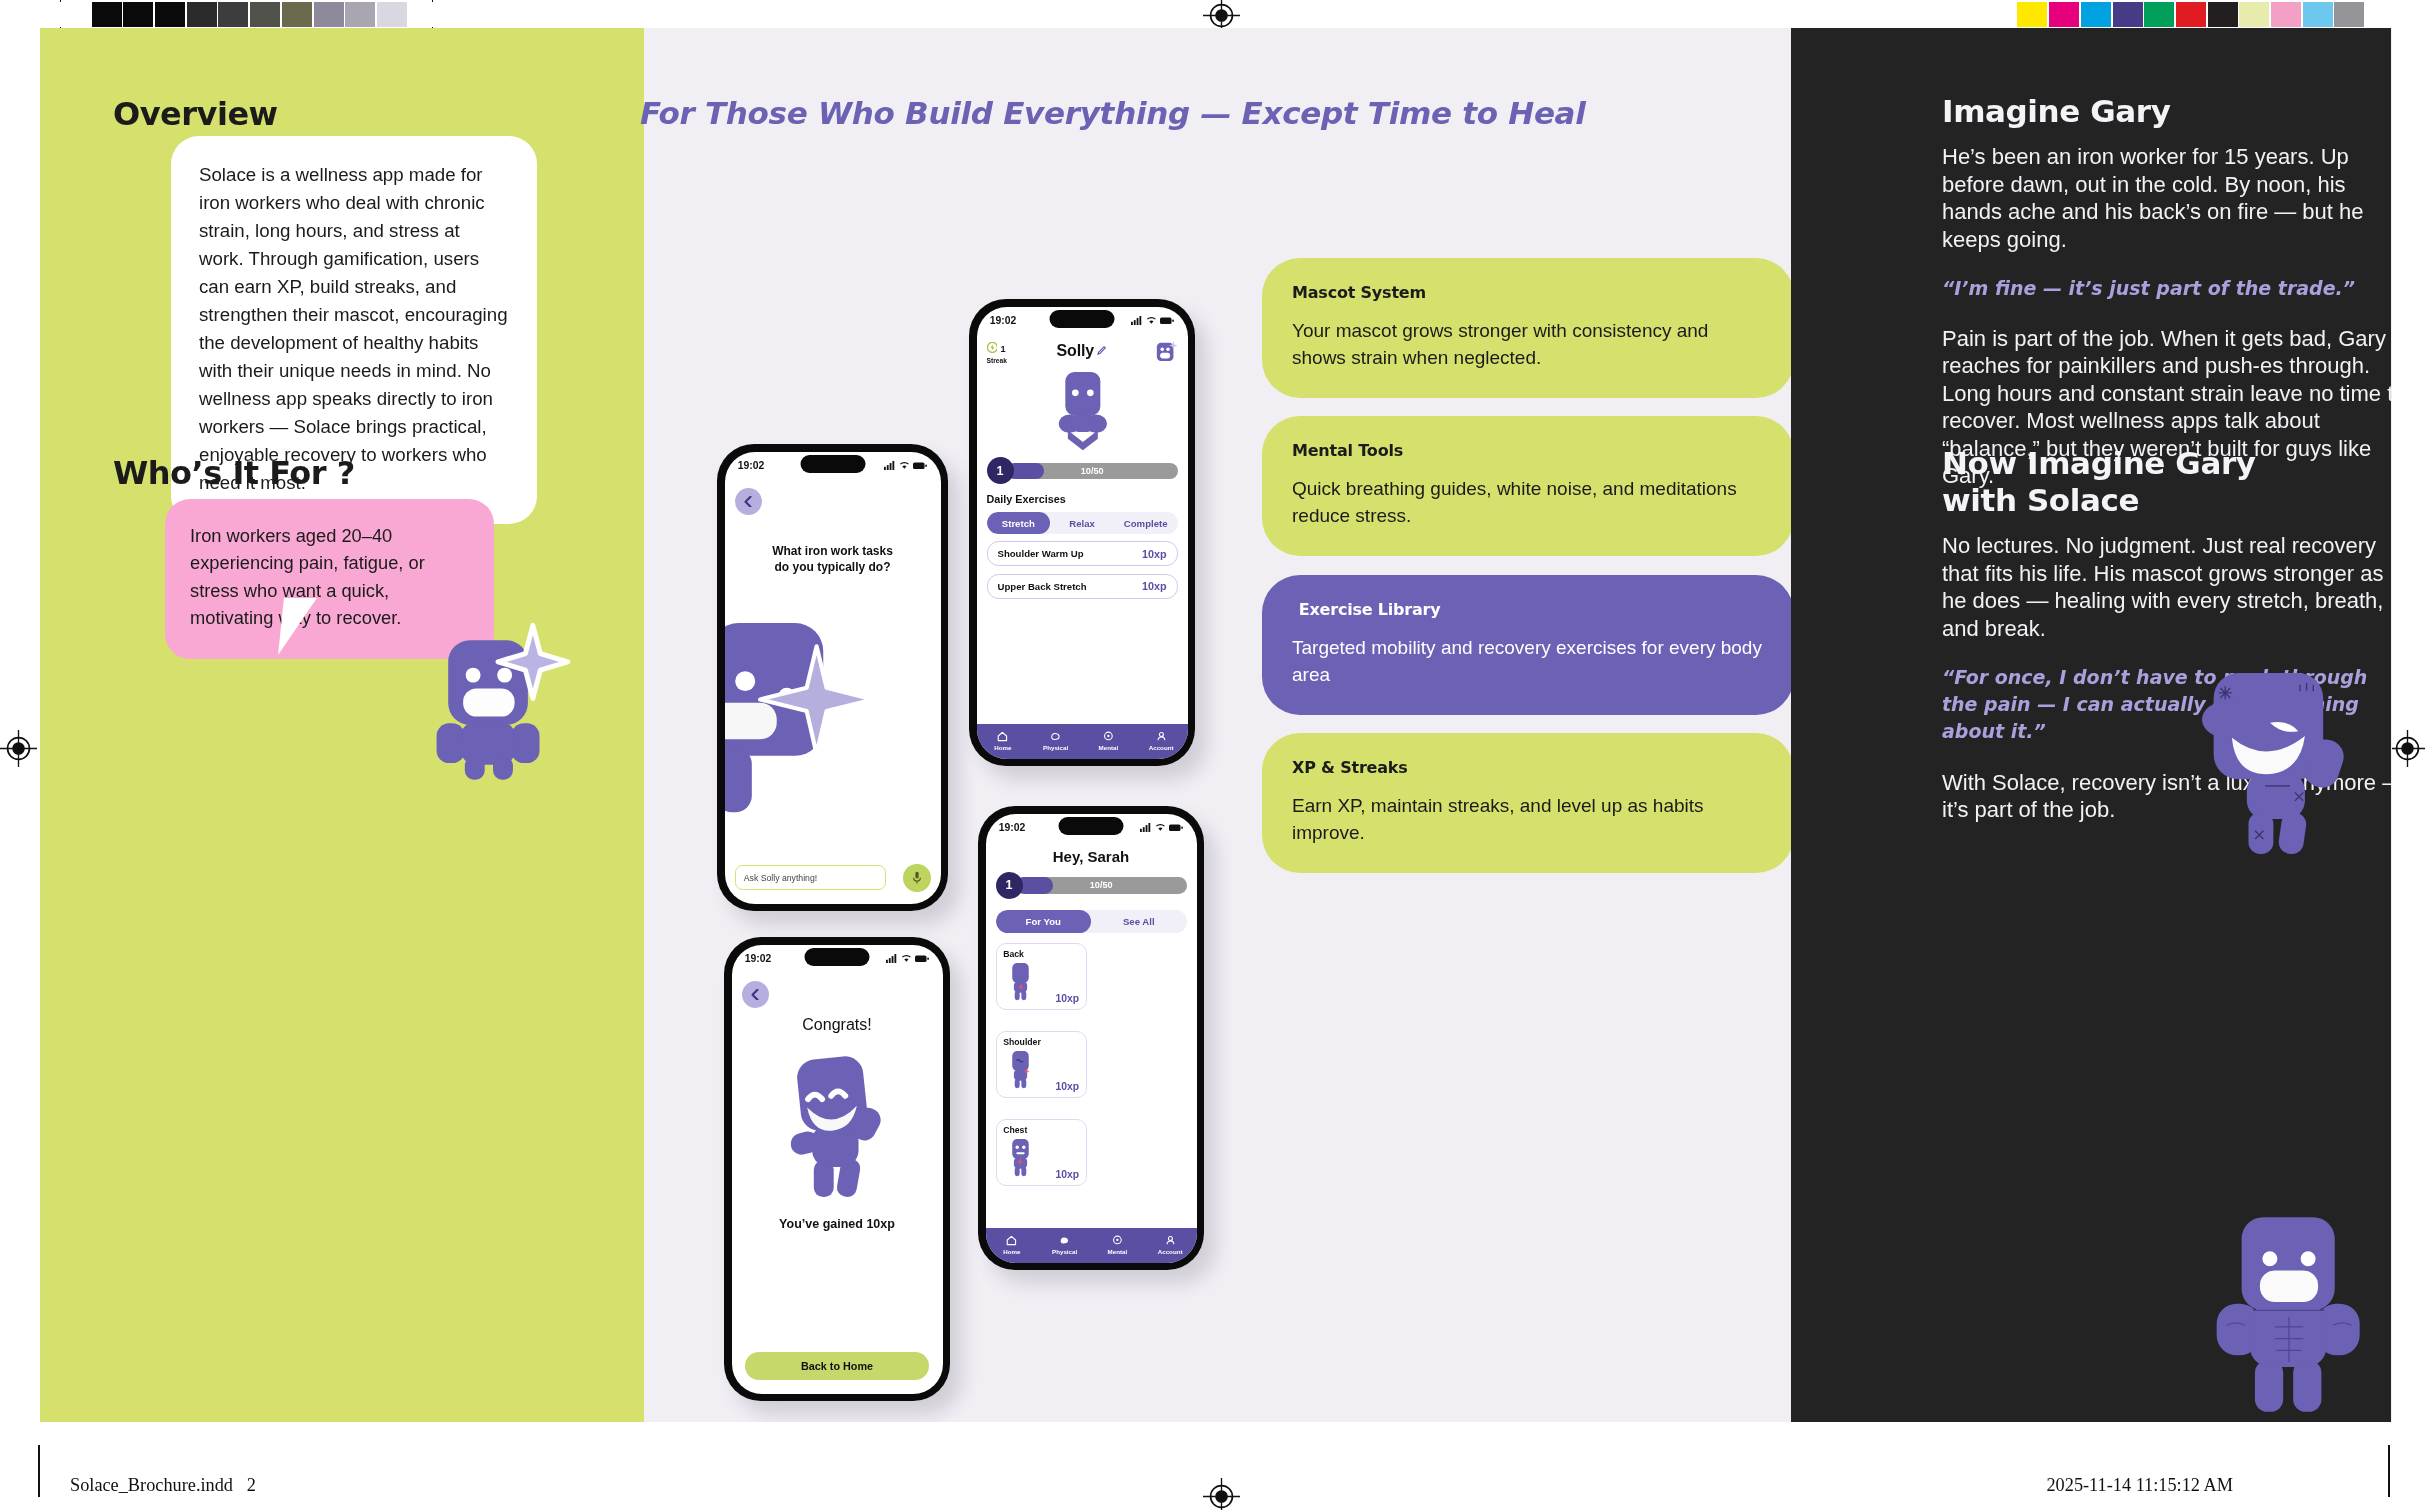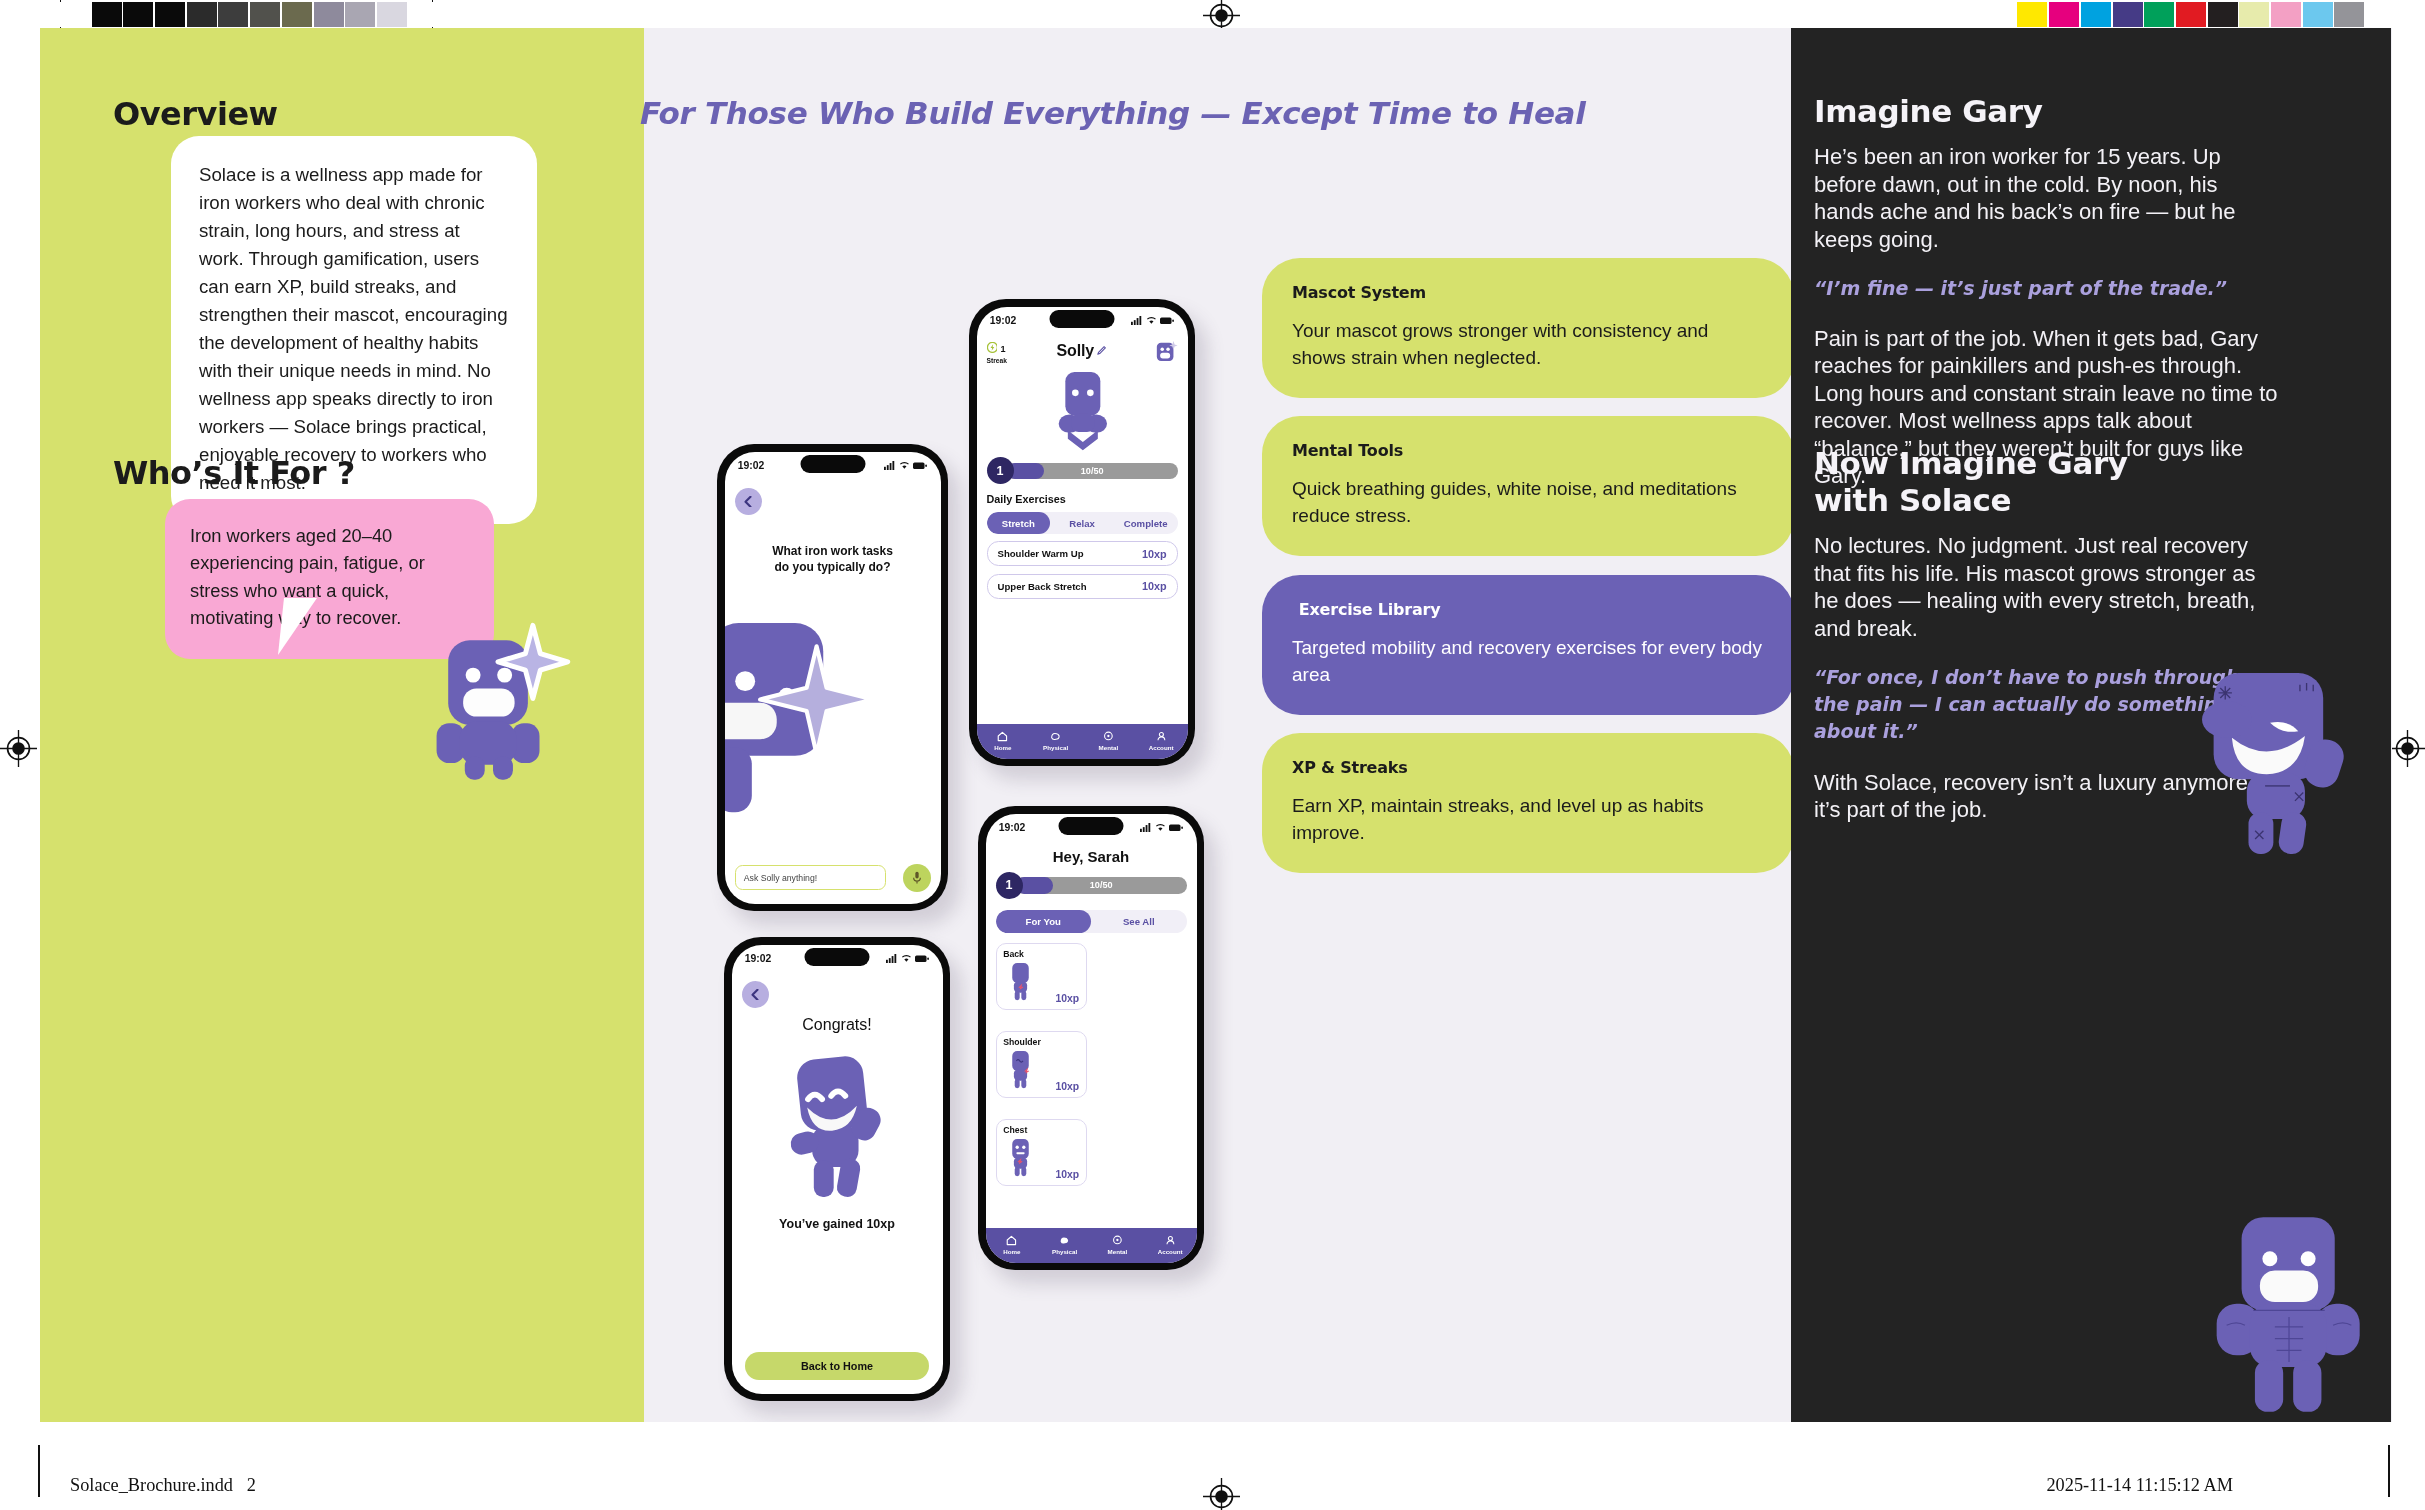--- a/index.html
+++ b/index.html
@@ -125,21 +125,21 @@
   .fcard { border-radius:38px; padding:25px 28px 27px 30px; margin-bottom:18.3px; }
   .fcard.lime { background:#d6e16d; }
   .fcard.purple { background:#6b61b5; }
   .fcard h3 { font-family:"DejaVu Sans",sans-serif; font-weight:800; font-size:16px; letter-spacing:-0.2px; margin-bottom:15px; }
   .fcard p  { font-size:19px; line-height:27px; }
   .fcard.lime h3, .fcard.lime p { color:#1b1b1b; }
   .fcard.purple h3, .fcard.purple p { color:#ffffff; }
   .fcard.purple h3 { padding-left:6.7px; }
 
   
-  .rc-pad { position:absolute; left:1774px; width:466px; }
+  .rc-pad { position:absolute; left:1902px; width:466px; }
   .rc-title { font-family:"DejaVu Sans",sans-serif; font-weight:800; font-size:31px; color:#f5f3f8; letter-spacing:-0.4px; line-height:37px; }
   .rc-body  { font-size:22px; line-height:27.4px; color:#f3f1f6; margin-top:13.3px; }
   .rc-quote { font-family:"DejaVu Sans",sans-serif; font-style:italic; font-weight:800;
               font-size:19px; line-height:27.4px; color:#aaa0dd; margin-top:21.6px; }
 
   .mascot-r1 { position:absolute; left:2162px; top:640px; width:166px; height:191px; }
   .mascot-r2 { position:absolute; left:2170px; top:1189px; width:158px; height:200px; }
 
   
   .footer { position:absolute; left:0; bottom:6.7px; width:2426px; height:33px;

